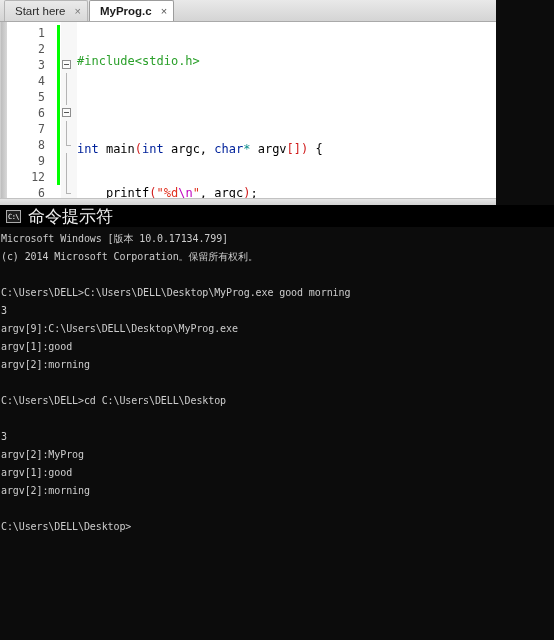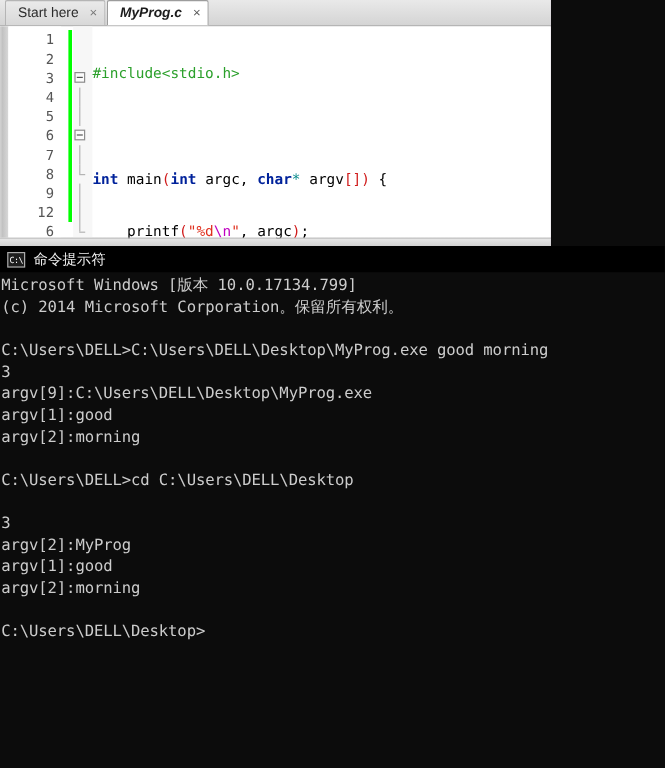--- a/index.html
+++ b/index.html
@@ -6,21 +6,21 @@
   html, body {
     width: 554px; height: 640px;
     background: #0c0c0c;
     font-family: "DejaVu Sans", sans-serif;
     overflow: hidden;
   }
 
   
   #editor-window {
     position: absolute; left: 0; top: 0;
-    width: 459px; height: 205px;
+    width: 496px; height: 205px;
     background: #701a75;
     overflow: hidden;
   }
   #editor-frame {
     position: absolute; left: 0; top: 0;
     width: 548px; height: 205px;
     background: linear-gradient(#efefef, #e4e4e4);
     border-right: 1px solid #9a9a9a;
   }
 
@@ -41,21 +41,21 @@
     font-size: 11.5px;
     color: #1b1b1b;
     border: 1px solid #b5b5b5;
     border-bottom: none;
     border-radius: 2px 2px 0 0;
     margin-right: 1px;
     background: linear-gradient(#f4f4f4, #dedede);
     white-space: nowrap;
   }
   .tab.inactive { background: linear-gradient(#eaeaea, #d8d8d8); color: #2a2a2a; }
-  .tab.active { background: #ffffff; font-weight: bold; border-color: #9c9c9c; font-style: italic; }
+  .tab.active { background: #ffffff; font-weight: bold; border-color: #9c9c9c; }
   .tab .tab-label { display: inline-block; }
   .tab .tab-close {
     margin-left: 9px;
     font-size: 11px;
     color: #777;
     font-family: "Liberation Sans", sans-serif;
     line-height: 1;
   }
   .tab.active .tab-close { color: #555; font-weight: normal; }
 
@@ -121,21 +121,21 @@
     left: 0; top: 8px; width: 5px; height: 1px; background: #b4b4b4;
   }
   #code-text {
     position: absolute; left: 76px; top: 3px;
     right: 12px; height: 100%;
     font-family: "DejaVu Sans Mono", monospace;
     font-size: 12px;
     white-space: pre;
   }
   .cl { height: 16px; line-height: 16px; color: #000; }
-  .k  { color: #00229b; font-weight: bold; }   
+  .k  { color: #00229b; font-weight: normal; }   
   .s  { color: #e0301e; }                      
   .p  { color: #d01b1b; }                      
   .esc{ color: #c000c0; }                      
   .cm { color: #2ba02b; }                      
   .op { color: #0b8c8c; }
   #code-vscroll {
     position: absolute; right: 0; top: 0;
     width: 11px; height: 100%;
     background: #f0f0f0;
     border-left: 1px solid #dcdcdc;
@@ -180,32 +180,32 @@
     font-size: 7px;
     line-height: 12px;
     text-align: center;
     letter-spacing: -0.5px;
     overflow: hidden;
   }
   #console-title {
     margin-left: 7px;
     color: #f0f0f0;
     font-family: Liberation Serif, serif;
-    font-size: 12px;
+    font-size: 17px;
   }
   #console-body {
     position: absolute; left: 0; top: 22px;
     width: 554px; height: 413px;
     background: #0c0c0c;
     padding: 3px 0 0 1px;
   }
   .tl {
     height: 18px; line-height: 18px;
     font-family: "DejaVu Sans Mono", monospace;
-    font-size: 13px;
+    font-size: 10px;
     color: #cccccc;
     white-space: pre;
     letter-spacing: -0.1px;
   }
   .tl.blank { color: transparent; }
 </style>
 </head>
 <body>
 
 <div id="editor-window">

